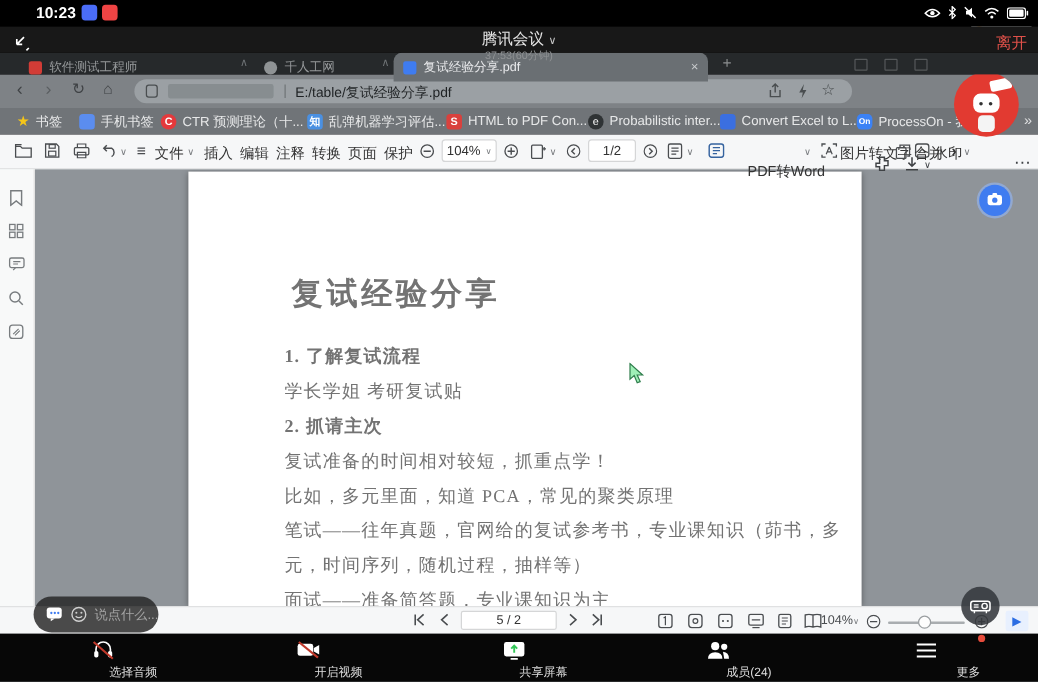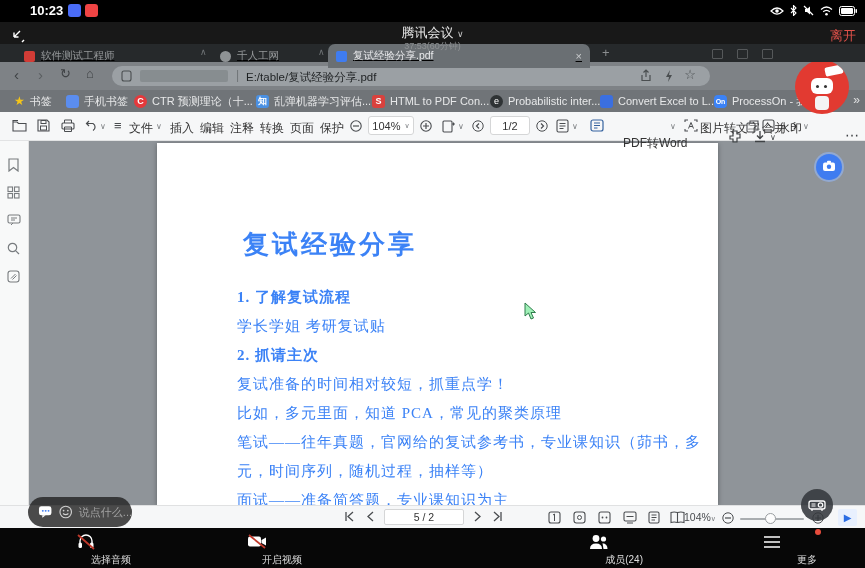--- a/index.html
+++ b/index.html
@@ -13,21 +13,21 @@
   .app-chip{width:13px;height:13px;border-radius:3px;top:4px;}
   #status-right{right:8px;top:5px;display:flex;gap:6px;align-items:center;}
   
   #meeting-header{left:0;top:22px;width:865px;height:22px;background:#181818;z-index:25;}
   #meeting-title-wrap{left:0;top:24px;width:865px;text-align:center;z-index:28;color:#e8e8e8;font-size:13px;}
   #meeting-timer{left:0;top:40px;width:865px;text-align:center;z-index:28;color:#8f9294;font-size:9px;}
   #leave-button{right:9px;top:27px;color:#e0514a;font-size:13px;z-index:29;}
   #collapse-button{left:10px;top:29px;z-index:29;}
   
   #tab-row{left:0;top:44px;width:865px;height:18px;background:#26292b;z-index:20;}
-  .tab{position:absolute;top:0;height:18px;display:flex;align-items:center;gap:6px;padding:12px 8px;box-sizing:border-box;text-decoration:underline;}
+  .tab{position:absolute;top:0;height:18px;display:flex;align-items:center;gap:6px;padding:12px 8px;box-sizing:border-box;}
   .tab .label{font-size:10.5px;color:#96999b;white-space:nowrap;overflow:hidden;}
   .tab.active{background:#6a6f73;border-radius:7px 7px 0 0;}
   .tab.active .label{color:#e9eaec;}
   .favicon{width:11px;height:11px;border-radius:2px;flex:0 0 auto;}
   .tab-caret{position:absolute;top:3px;color:#6f7376;font-size:9px;}
   #new-tab-button{left:602px;top:1px;color:#8b8e90;font-size:13px;}
   .win-sq{position:absolute;top:5px;width:9px;height:8px;border:1px solid #55585a;border-radius:1px;}
   
   #address-row{left:0;top:62px;width:865px;height:28px;background:#7e8286;z-index:15;}
   .nav-glyph{position:absolute;top:4px;color:#3f4245;font-size:15px;}
@@ -58,21 +58,21 @@
   #user-pill{left:806px;top:3px;width:57px;height:22px;border-radius:11px;background:#e9eaeb;display:flex;align-items:center;}
   #user-avatar{width:16px;height:16px;border-radius:50%;background:#f59a23;margin-left:2px;position:relative;flex:0 0 auto;}
   #user-avatar:after{content:"";position:absolute;left:5px;top:3px;width:6px;height:6px;border-radius:50%;background:#fff;}
   #user-avatar:before{content:"";position:absolute;left:3px;top:9px;width:10px;height:6px;border-radius:5px 5px 0 0;background:#fff;}
   #user-name{font-size:10.5px;color:#333;margin-left:3px;white-space:nowrap;}
   
   #content-area{left:0;top:140px;width:865px;height:368px;background:#8f9499;z-index:5;}
   #pdf-sidebar{left:0;top:0;width:28px;height:368px;background:#f8f9f9;border-right:1px solid #e2e2e2;}
   .sb-icon{position:absolute;left:7px;color:#787c7f;}
   #pdf-page{left:157px;top:3px;width:561px;height:362px;background:#fff;box-shadow:0 1px 5px rgba(0,0,0,.35);overflow:hidden;}
-  .doc{position:absolute;left:80px;font-family:"Liberation Serif",serif;color:#3b82f6;letter-spacing:1px;white-space:nowrap;}
+  .doc{position:absolute;left:80px;font-family:"Liberation Serif",serif;color:#737373;letter-spacing:1px;white-space:nowrap;}
   #doc-title{left:86px;top:84px;font-size:26px;font-weight:bold;letter-spacing:3px;}
   .doc-line{font-size:15px;}
   .doc-bold{font-weight:bold;}
   
   #float-capture{left:816px;top:14px;width:26px;height:26px;border-radius:50%;background:#3f7cf0;
                  box-shadow:0 0 0 2px rgba(150,185,255,.55);z-index:9;}
   #cursor{left:524px;top:162px;z-index:9;}
   
   #pdf-statusbar{left:0;top:505px;width:865px;height:23px;background:#f6f7f8;border-top:1px solid #e0e1e2;z-index:10;}
   .st-icon{position:absolute;top:5px;color:#4a4d50;}
@@ -519,20 +519,30 @@
   <div class="mc" style="left:257px;">
     <span class="mc-icon">
       <svg width="20" height="15" viewBox="0 0 20 15">
           <rect x="1" y="2.5" width="13" height="10" rx="2" fill="#fff"></rect>
           <path d="M14.5 6 L19 3.5 V11.5 L14.5 9 Z" fill="#fff"></path>
           <line x1="2" y1="1" x2="18" y2="14" stroke="#c0392b" stroke-width="1.8"></line>
         </svg>
     </span>
     <div class="mc-label">开启视频</div>
   </div>
+  <div class="mc" style="left:428px;">
+    <span class="mc-icon">
+      <svg width="19" height="16" viewBox="0 0 19 16">
+          <rect x="1" y="1" width="17" height="12" rx="2" fill="#fff"></rect>
+          <path d="M9.5 10 V4.5 M7 6.5 L9.5 4 L12 6.5" fill="none" stroke="#34c759" stroke-width="1.6"></path>
+          <path d="M6.5 15 h6" stroke="#fff" stroke-width="1.4"></path>
+        </svg>
+    </span>
+    <div class="mc-label">共享屏幕</div>
+  </div>
   <div class="mc" style="left:598px;">
     <span class="mc-icon">
       <svg width="21" height="16" viewBox="0 0 21 16">
           <circle cx="8" cy="4.5" r="3.4" fill="#fff"></circle>
           <path d="M2 15 Q2 9.5 8 9.5 Q14 9.5 14 15 Z" fill="#fff"></path>
           <circle cx="15.5" cy="5" r="2.6" fill="#fff"></circle>
           <path d="M14.5 9.2 Q19.5 9.8 19.5 15 L15.5 15" fill="#fff"></path>
         </svg>
     </span>
     <div class="mc-label">成员(24)</div>

